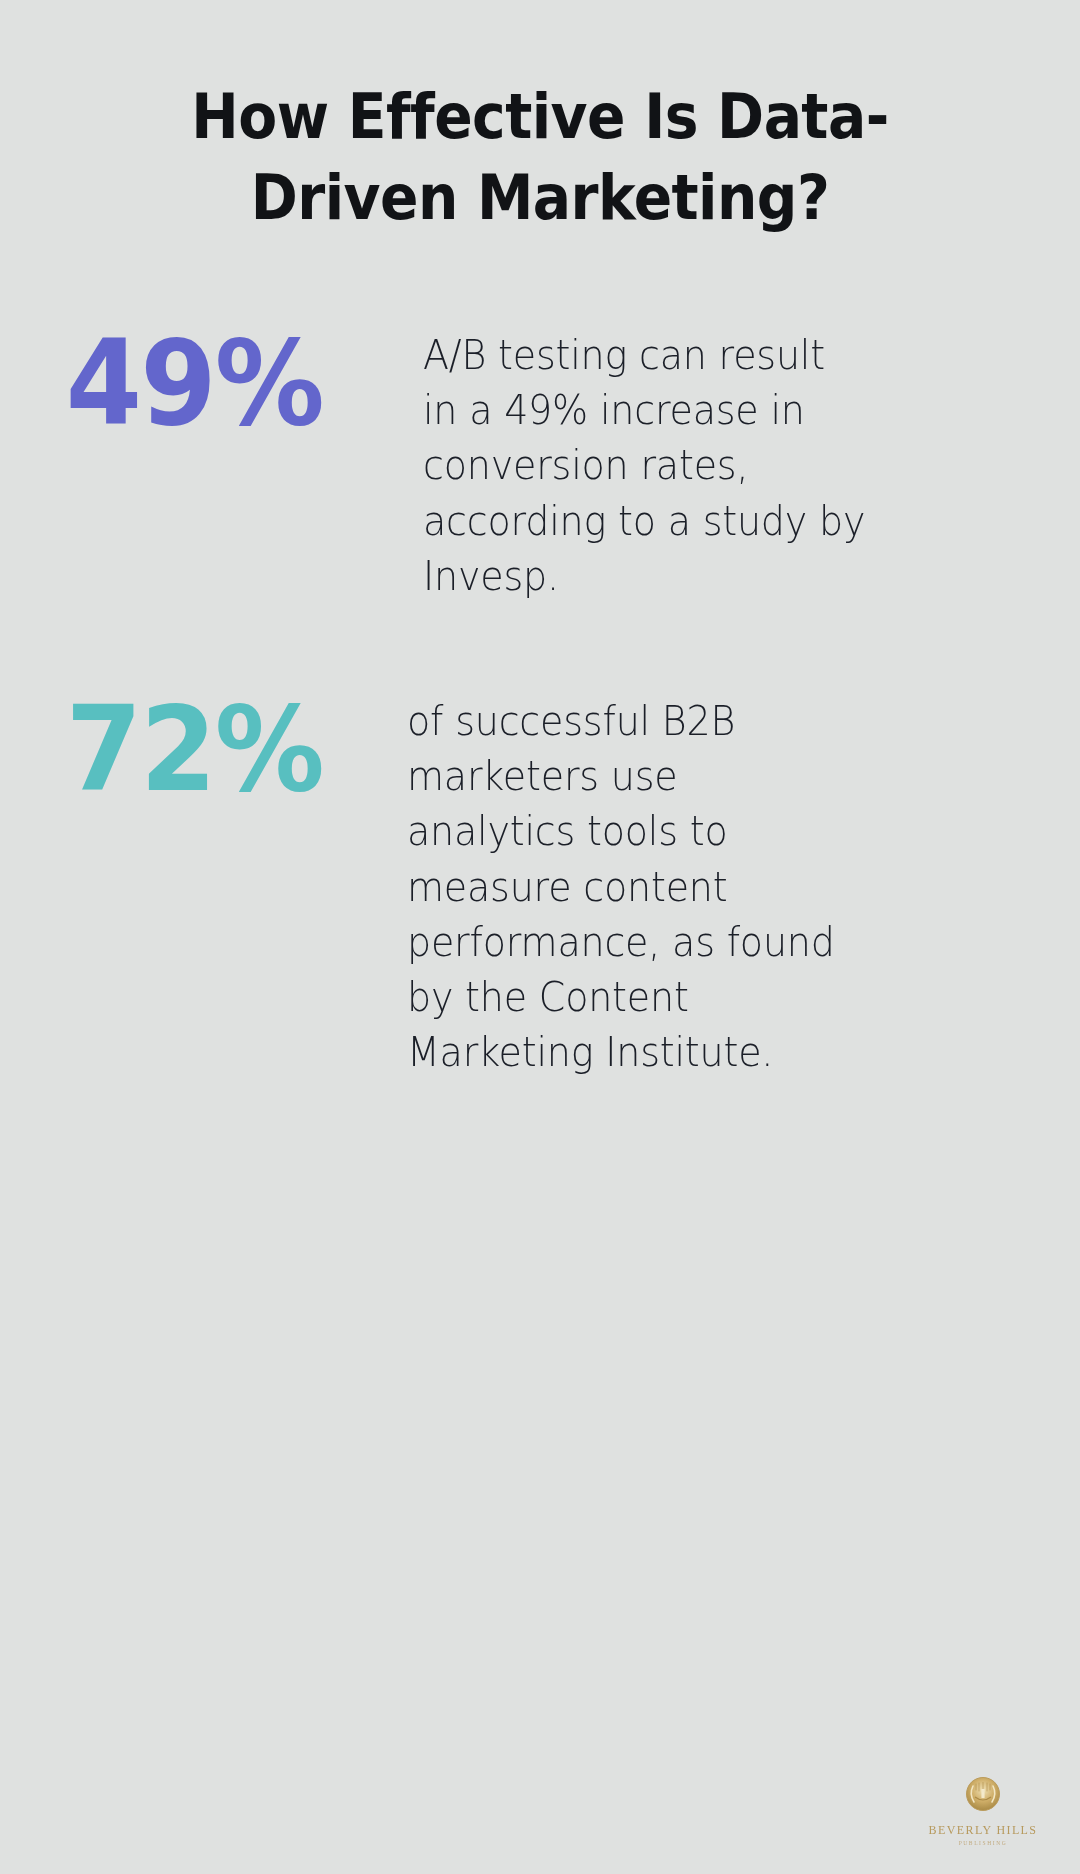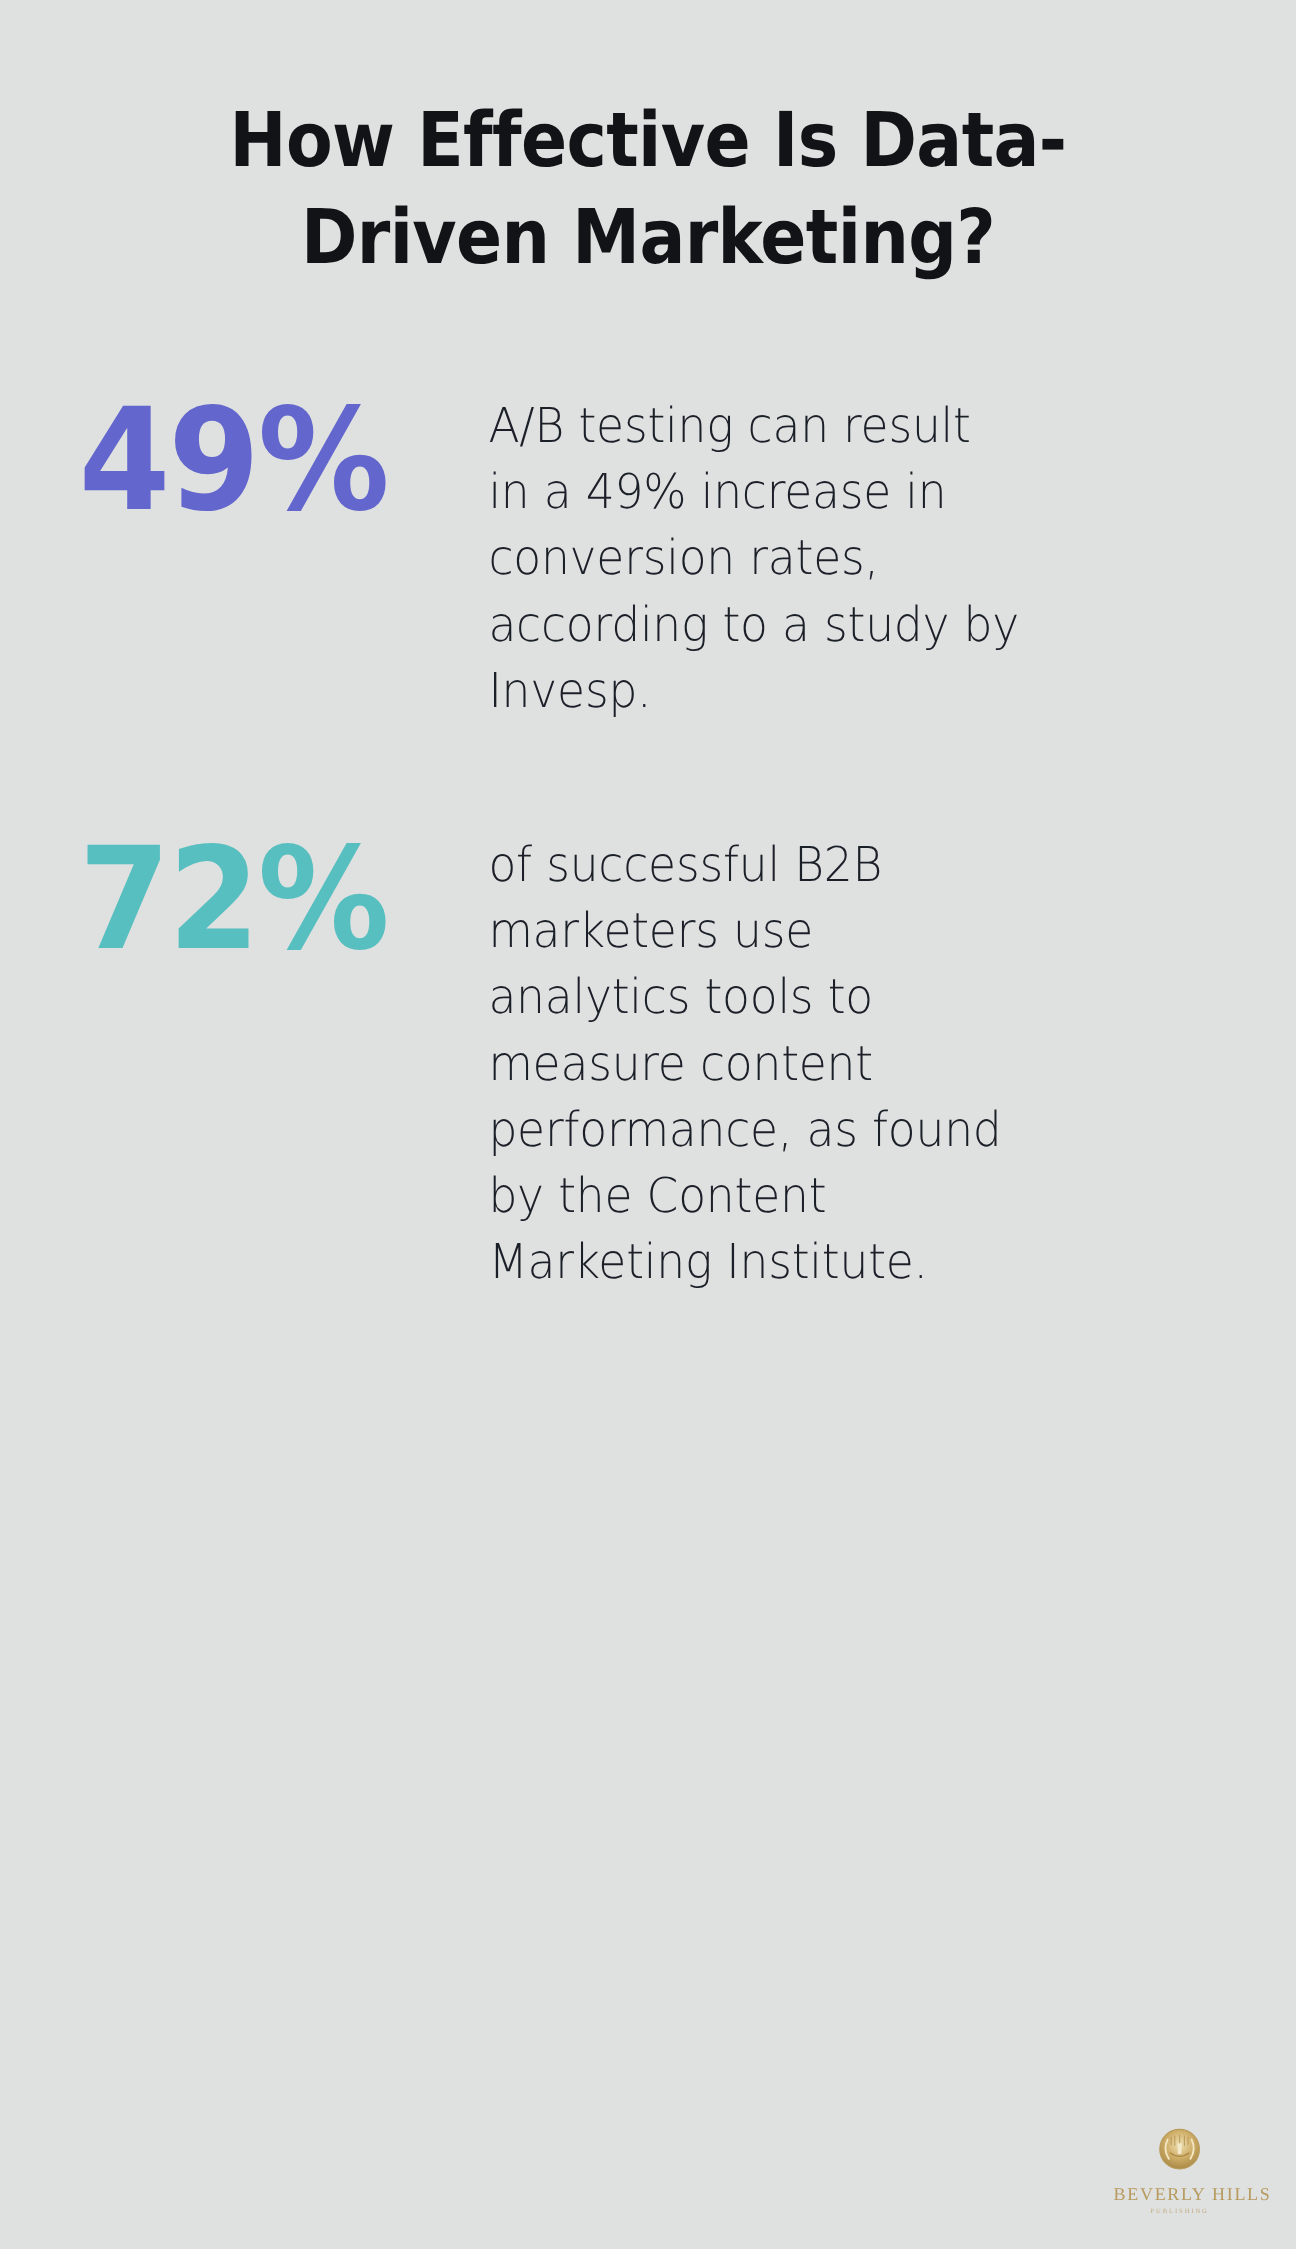--- a/index.html
+++ b/index.html
@@ -53,21 +53,21 @@
     width:1080px;
     padding:0 60px 0 62px;
   }
 
   .stat-row {
     display:flex;
     align-items:flex-start;
     width:100%;
   }
 
-  .stat-row.row-1 { margin-bottom:84px; }
+  .stat-row.row-1 { margin-bottom:84px;gap:16px; }
   .stat-row.row-2 { margin-bottom:70px; }
 
   .stat-figure {
     flex:0 0 345px;
     width:345px;
     font-family:"DejaVu Sans", sans-serif;
     font-weight:700;
     font-size:118px;
     line-height:1.0;
     letter-spacing:-2px;
@@ -107,21 +107,21 @@
 
   .logo-emblem {
     width:46px;
     height:46px;
     margin:0 auto 5px auto;
     position:relative;
   }
 
   .logo-name {
     font-family:"Liberation Serif", serif;
-    font-size:15px;
+    font-size:12px;
     letter-spacing:1.4px;
     color:#b79a5e;
     line-height:1.1;
     white-space:nowrap;
   }
 
   .logo-sub {
     font-family:"Liberation Serif", serif;
     font-size:5.5px;
     letter-spacing:1.6px;

